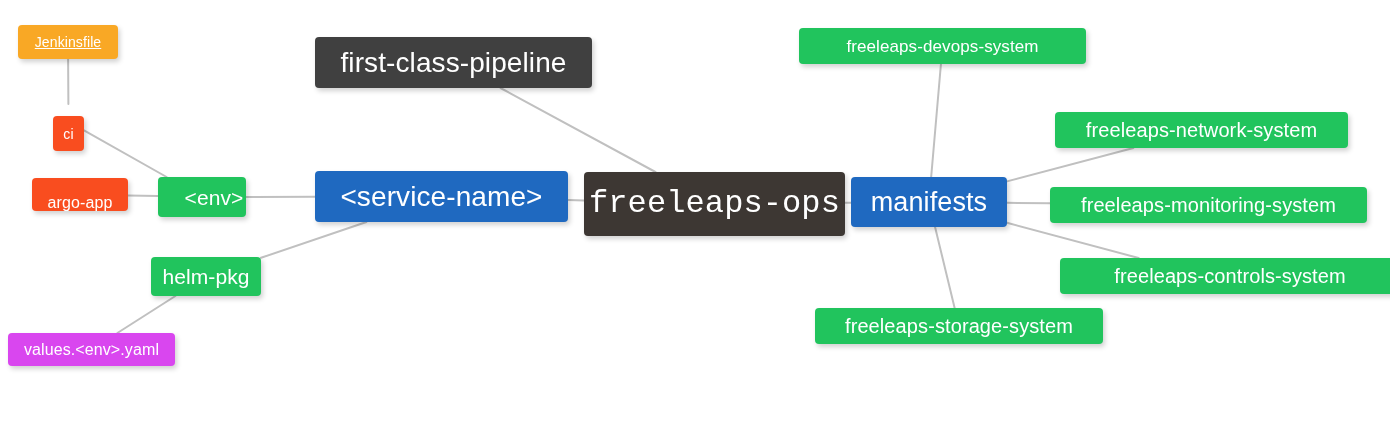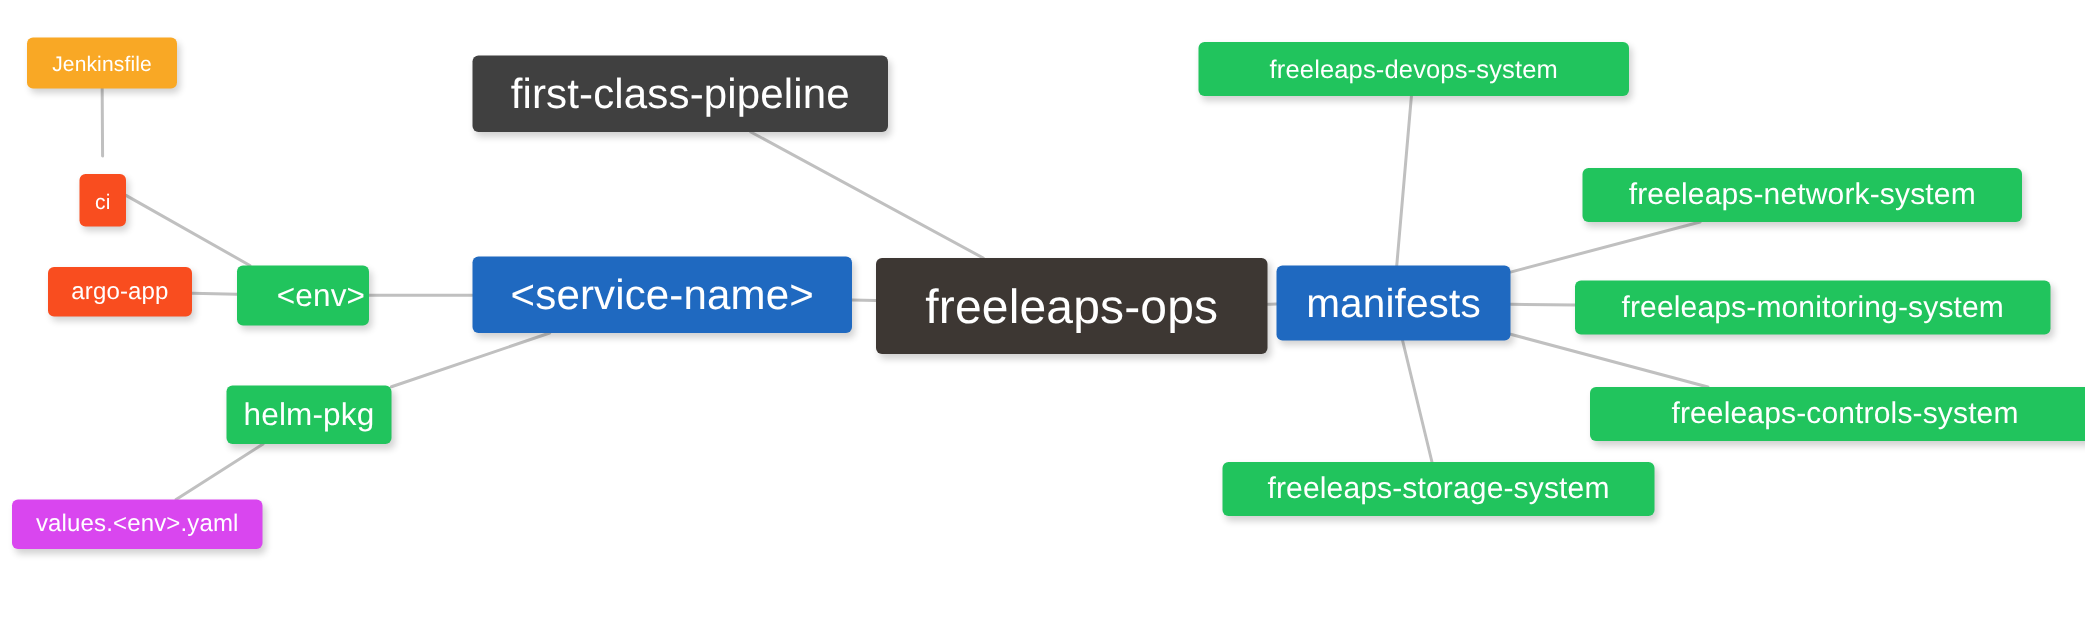--- a/index.html
+++ b/index.html
@@ -55,45 +55,45 @@
       <line x1="500.53533568904595" y1="88" x2="655.4752650176679" y2="172" stroke="#c0c0c0" stroke-width="2" stroke-linecap="round"></line>
       <line x1="568" y1="199.97527472527472" x2="584" y2="200.41483516483515" stroke="#c0c0c0" stroke-width="2" stroke-linecap="round"></line>
       <line x1="845" y1="202.78321678321677" x2="851" y2="202.72727272727272" stroke="#c0c0c0" stroke-width="2" stroke-linecap="round"></line>
       <line x1="931.1634615384615" y1="177" x2="940.9423076923077" y2="64" stroke="#c0c0c0" stroke-width="2" stroke-linecap="round"></line>
       <line x1="1007" y1="181.3908256880734" x2="1133.375" y2="148" stroke="#c0c0c0" stroke-width="2" stroke-linecap="round"></line>
       <line x1="1007" y1="202.8372093023256" x2="1050" y2="203.29874776386404" stroke="#c0c0c0" stroke-width="2" stroke-linecap="round"></line>
       <line x1="1007" y1="222.8375451263538" x2="1138.6216216216217" y2="258" stroke="#c0c0c0" stroke-width="2" stroke-linecap="round"></line>
       <line x1="935.0483870967741" y1="227" x2="954.6451612903226" y2="308" stroke="#c0c0c0" stroke-width="2" stroke-linecap="round"></line>
     </svg>
   <div id="node-layer">
-      <div class="node" style="left: 18px; top: 25px; width: 100px; height: 34px; background: rgb(249, 168, 37); font-size: 14px;">
+      <div class="node" style="left: 18px; top: 25px; width: 100px; height: 34px; background: rgb(249, 168, 37); font-size: 14px; text-decoration: underline;">
         <span class="node-label">Jenkinsfile</span>
       </div>
       <div class="node" style="left: 53px; top: 104px; width: 31px; height: 35px; background: rgb(249, 77, 31); font-size: 14px; margin-top: 12px;">
         <span class="node-label">ci</span>
       </div>
-      <div class="node" style="left: 32px; top: 178px; width: 96px; height: 33px; background: rgb(249, 77, 31); font-size: 16px;">
+      <div class="node" style="left: 32px; top: 178px; width: 96px; height: 33px; background: rgb(249, 77, 31); font-size: 16px; align-items: flex-end;">
         <span class="node-label">argo-app</span>
       </div>
       <div class="node" style="left: 158px; top: 177px; width: 88px; height: 40px; background: rgb(33, 196, 93); font-size: 21px; padding-left: 24px;">
         <span class="node-label">&lt;env&gt;</span>
       </div>
       <div class="node" style="left: 151px; top: 257px; width: 110px; height: 39px; background: rgb(33, 196, 93); font-size: 21px;">
         <span class="node-label">helm-pkg</span>
       </div>
       <div class="node" style="left: 8px; top: 333px; width: 167px; height: 33px; background: #d946ef; font-size: 16px;">
         <span class="node-label">values.&lt;env&gt;.yaml</span>
       </div>
       <div class="node" style="left: 315px; top: 37px; width: 277px; height: 51px; background: #404040; font-size: 28px;">
         <span class="node-label">first-class-pipeline</span>
       </div>
       <div class="node" style="left: 315px; top: 171px; width: 253px; height: 51px; background: rgb(31, 105, 192); font-size: 28px;">
         <span class="node-label">&lt;service-name&gt;</span>
       </div>
-      <div class="node" style="left: 584px; top: 172px; width: 261px; height: 64px; background: rgb(61, 55, 51); font-size: 32px;">
+      <div class="node" style="left: 584px; top: 172px; width: 261px; height: 64px; background: rgb(61, 55, 51); font-size: 32px; font-family: Liberation Mono, monospace;">
         <span class="node-label">freeleaps-ops</span>
       </div>
       <div class="node" style="left: 851px; top: 177px; width: 156px; height: 50px; background: rgb(31, 105, 192); font-size: 27px;">
         <span class="node-label">manifests</span>
       </div>
       <div class="node" style="left: 799px; top: 28px; width: 287px; height: 36px; background: rgb(33, 196, 93); font-size: 17px;">
         <span class="node-label">freeleaps-devops-system</span>
       </div>
       <div class="node" style="left: 1055px; top: 112px; width: 293px; height: 36px; background: rgb(33, 196, 93); font-size: 20px;">
         <span class="node-label">freeleaps-network-system</span>

